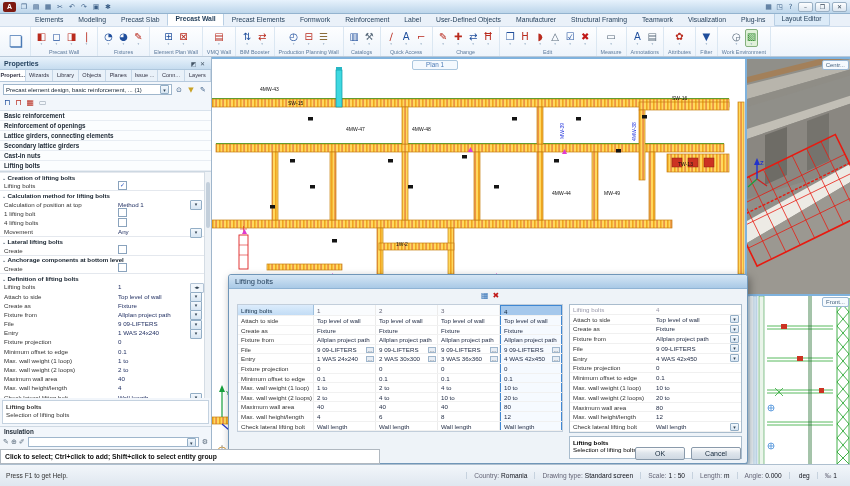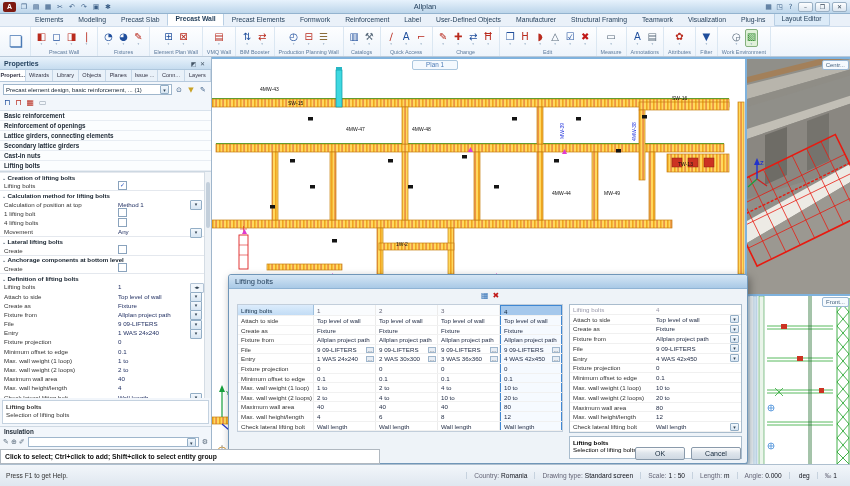--- a/index.html
+++ b/index.html
@@ -132,21 +132,20 @@
 
   <span class="qicon glyph">❐</span>
       <span class="qicon glyph">▤</span>
       <span class="qicon glyph">▦</span>
       <span class="qicon glyph">✂</span>
       <span class="qicon glyph">↶</span>
       <span class="qicon glyph">↷</span>
       <span class="qicon glyph">▣</span>
       <span class="qicon glyph">✱</span>
     </div>
-  <div class="tb-title">Allplan</div>
   <div class="tb-right">
     <span style="display:flex">
 
     <span class="ticon glyph">▦</span>
         <span class="ticon glyph">◳</span>
         <span class="ticon glyph">?</span>
       </span>
     <span style="display:flex;gap:2px">
 
     <span class="winbtn glyph">–</span>

